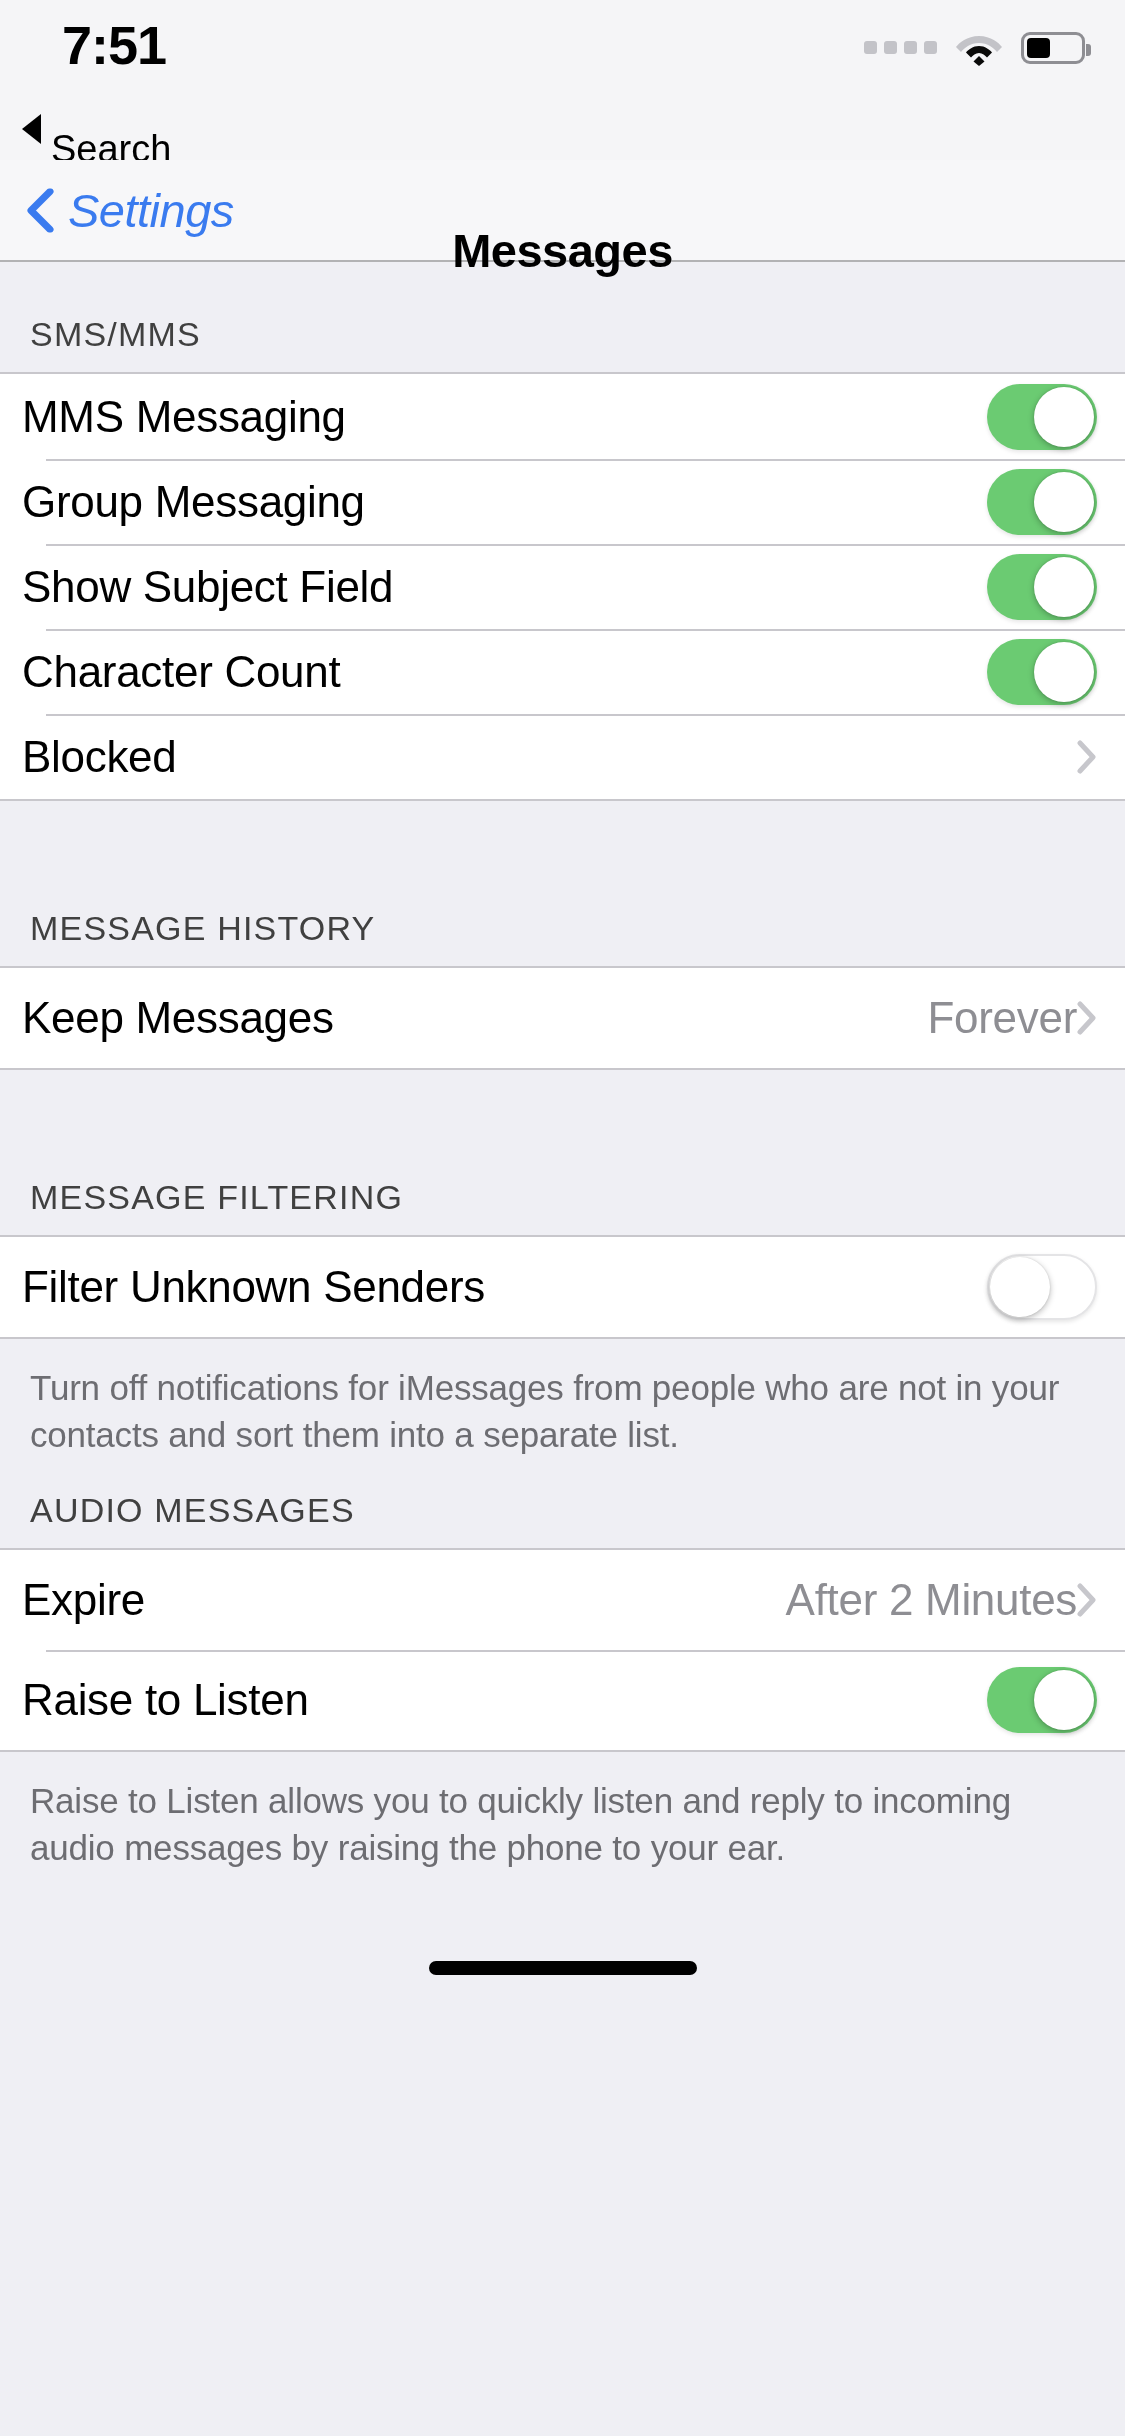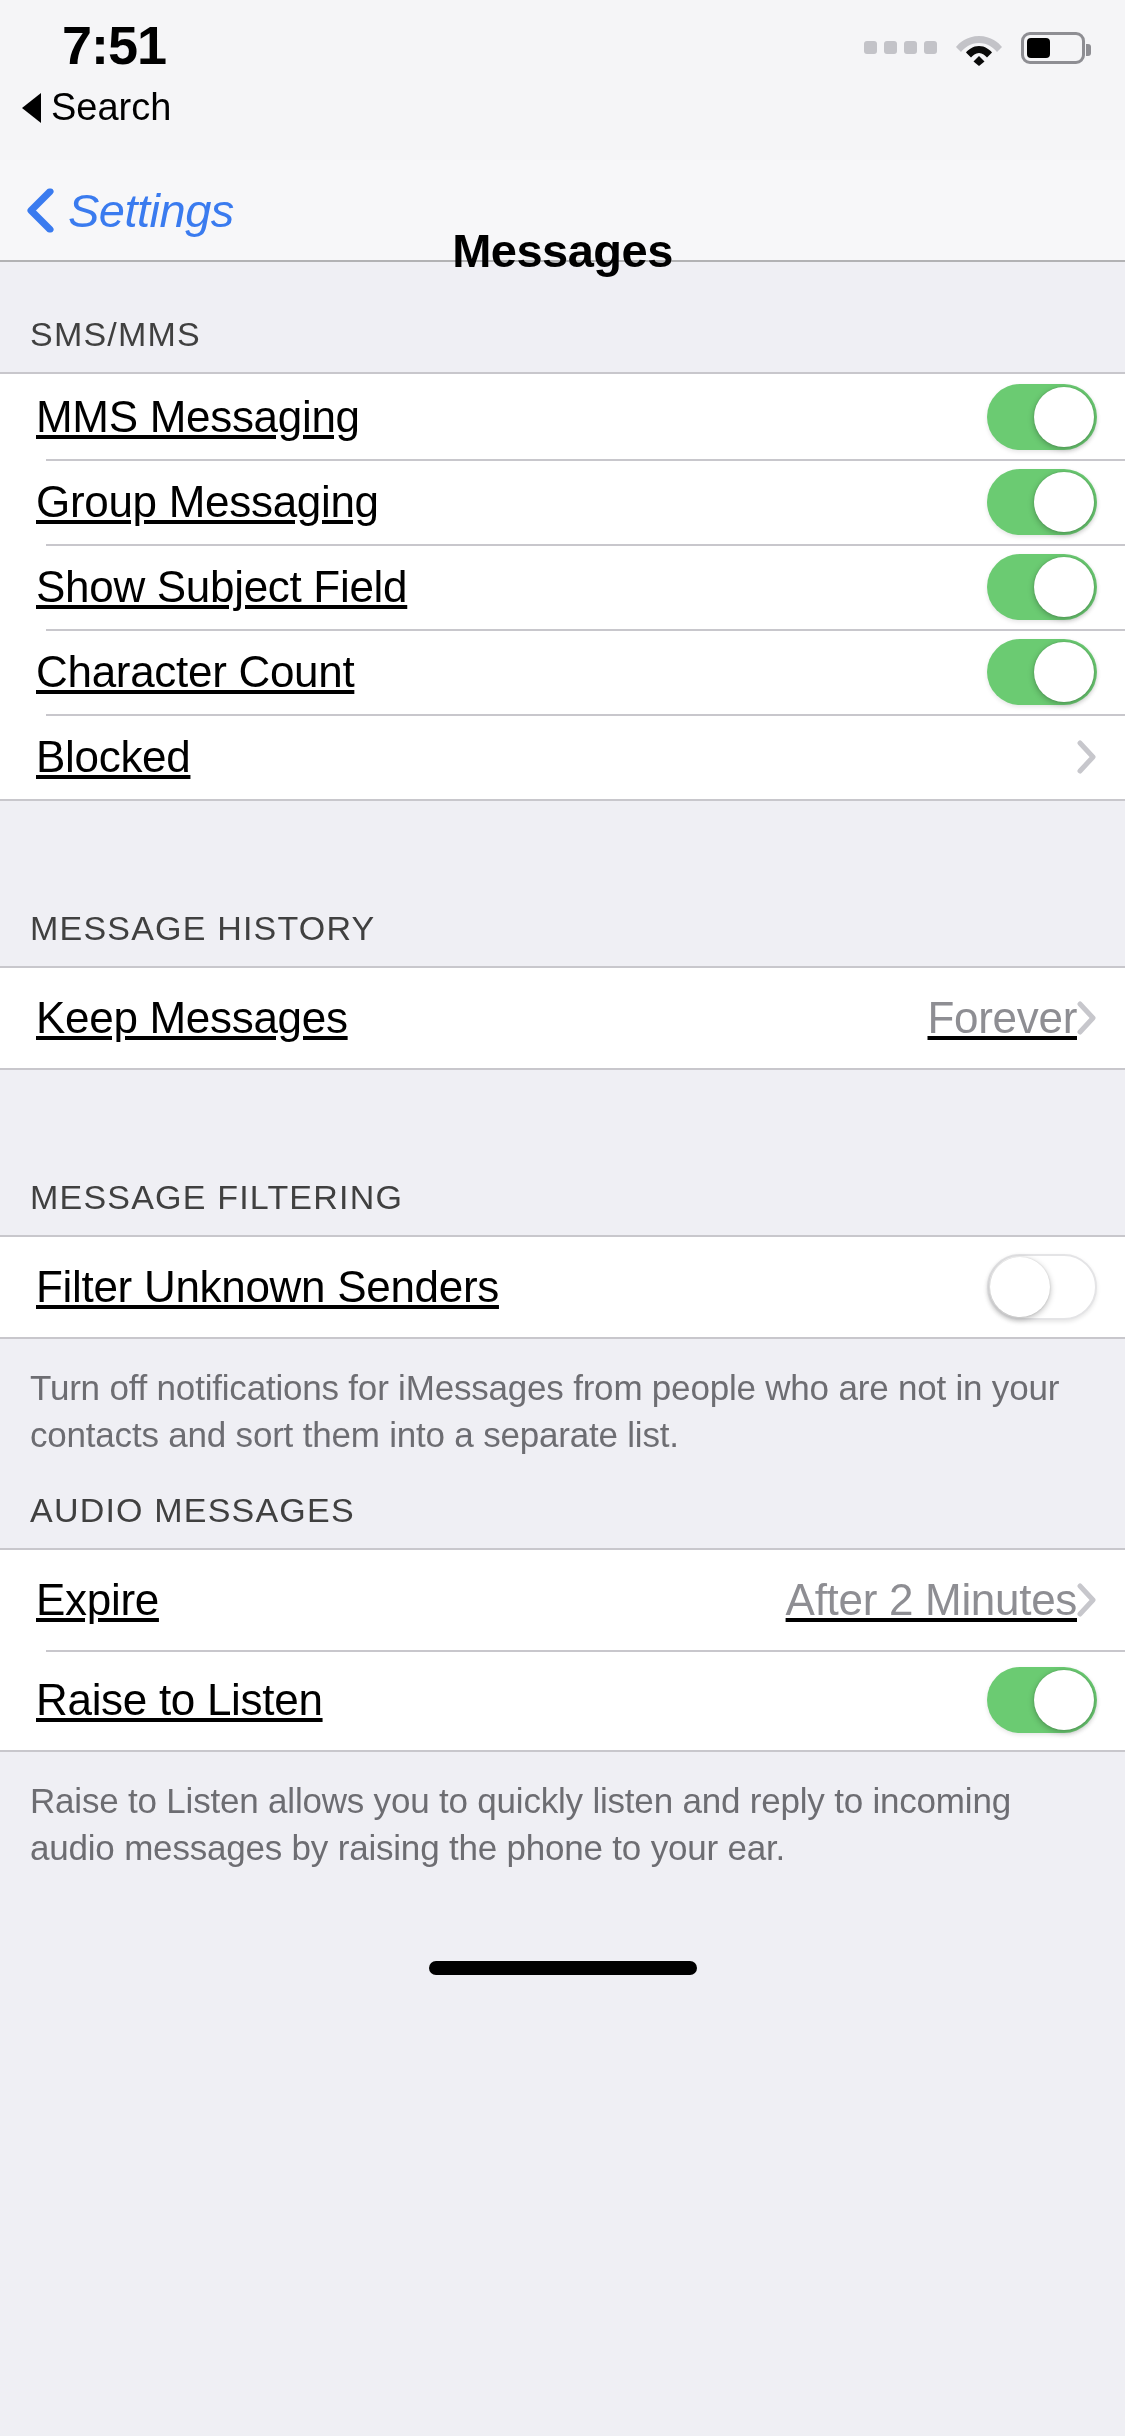--- a/index.html
+++ b/index.html
@@ -23,21 +23,21 @@
   .sb-back {
     position:absolute; left:22px; top:86px;
     display:flex; align-items:center; gap:10px;
   }
   .sb-back-arrow {
     width:0; height:0;
     border-top:15px solid transparent;
     border-bottom:15px solid transparent;
     border-right:19px solid #000;
   }
-  .sb-back-label { font-size:38px; font-weight:500; color:#000; }
+  .sb-back-label { font-size:38px; font-weight:500; color:#000;margin-top:42px; }
   .sb-right {
     position:absolute; right:40px; top:30px;
     display:flex; align-items:center; gap:18px;
   }
   .sb-dots { display:flex; align-items:flex-end; gap:7px; padding-bottom:2px; }
   .sb-dots i { display:block; width:13px; height:13px; border-radius:3px; background:#C3C3C8; }
   .sb-wifi { width:48px; height:36px; position:relative; }
   .sb-batt {
     width:64px; height:32px; border:3px solid #8E8E93; border-radius:9px;
     position:relative; display:flex; align-items:center; padding:3px;
@@ -77,23 +77,22 @@
 
   .group {
     background:#FFFFFF;
     border-top:2px solid #C8C7CC;
     border-bottom:2px solid #C8C7CC;
   }
 
   .row {
     position:relative; height:85px;
     display:flex; align-items:center;
-    padding:0 28px 0 36px;
+    padding:0 28px 0 22px;
     background:#FFFFFF;
-    text-decoration:underline;
   }
   .row-tall { height:100px; }
   .row + .row::before {
     content:""; position:absolute; left:46px; right:0; top:0;
     height:2px; background:#C8C7CC;
   }
   .row-label { font-size:44px; color:#000; letter-spacing:-0.3px; }
   .row-right { margin-left:auto; display:flex; align-items:center; gap:0; }
   .row-value { font-size:44px; color:#8E8E93; letter-spacing:-0.3px; }
   .chev { width:20px; height:34px; flex:0 0 auto; }

